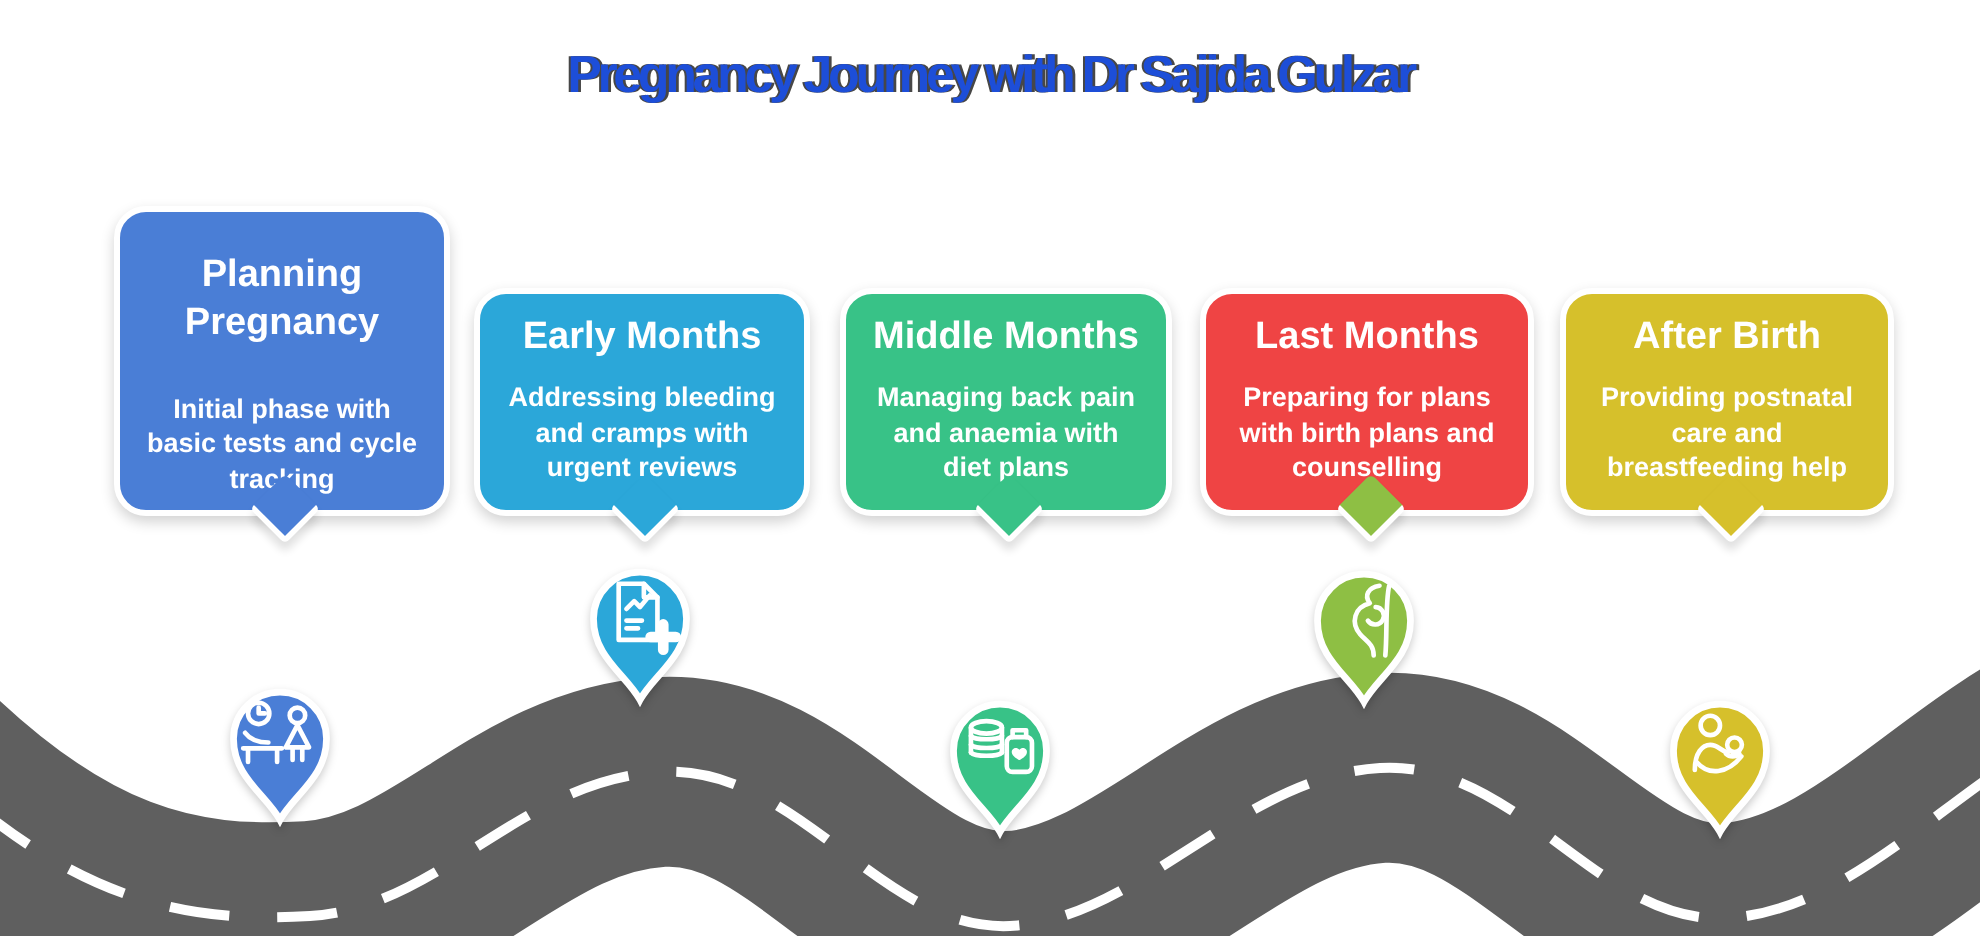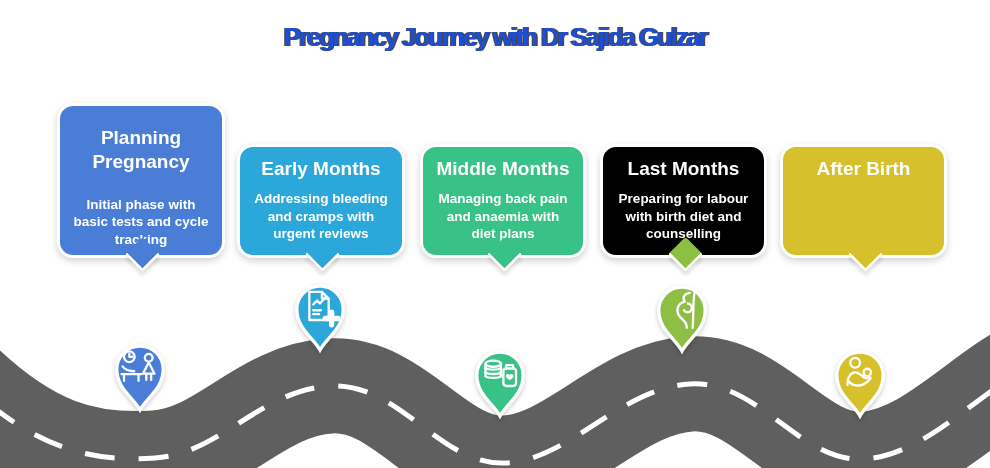--- a/index.html
+++ b/index.html
@@ -68,28 +68,29 @@
     <div class="card-desc">Addressing bleeding and cramps with urgent reviews</div>
     <span class="tail" style="background-color: rgb(43, 167, 217);"></span>
   </div>
 
   <div class="card c3" style="background-color: rgb(56, 194, 135);">
     <div class="card-title">Middle Months</div>
     <div class="card-desc">Managing back pain and anaemia with diet plans</div>
     <span class="tail" style="background-color: rgb(56, 194, 135);"></span>
   </div>
 
-  <div class="card c4" style="background-color: #000000;">
+  <div class="card c4" style="background-color: #ef4444;">
     <div class="card-title">Last Months</div>
-    <div class="card-desc">Preparing for labour with birth diet and counselling</div>
+    <div class="card-desc">Preparing for plans with birth plans and counselling</div>
     <span class="tail" style="background-color: rgb(142, 191, 68);"></span>
   </div>
 
   <div class="card c5" style="background-color: rgb(214, 192, 43);">
     <div class="card-title">After Birth</div>
+    <div class="card-desc">Providing postnatal care and breastfeeding help</div>
     <span class="tail" style="background-color: rgb(214, 192, 43);"></span>
   </div>
 
   <div class="pin p1">
     <svg viewBox="0 0 64 80" xmlns="http://www.w3.org/2000/svg">
       <path d="M32 72 C25 59 8 50 8 30 A24 24 0 0 1 56 30 C56 50 39 59 32 72 Z" stroke="#fff" stroke-width="3.5" fill="#4a7ed6"></path>
       <g class="icon-stroke">
         <circle cx="21" cy="17" r="5.5"></circle>
         <path d="M21 14 v3 h3.2"></path>
         <circle cx="41" cy="18" r="4"></circle>

